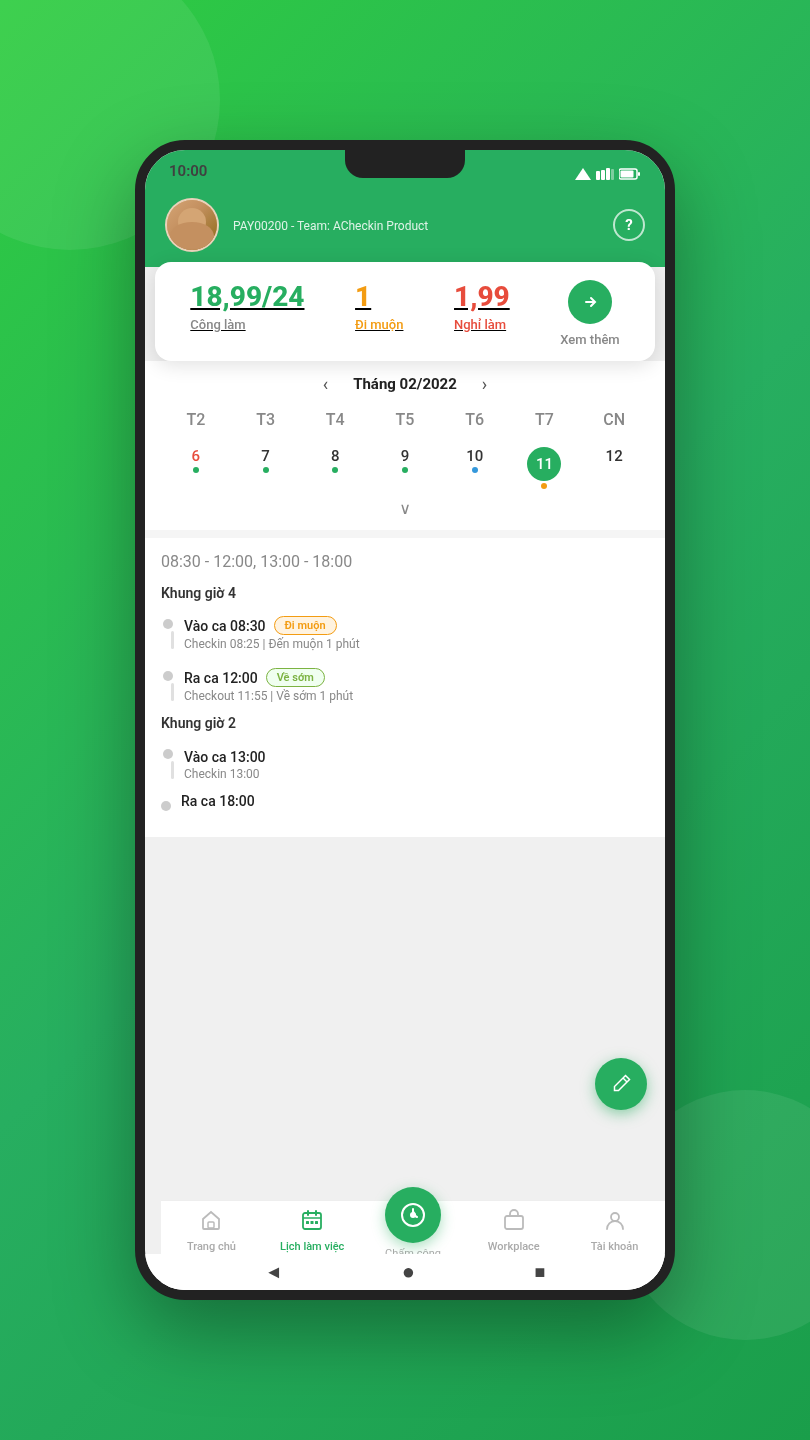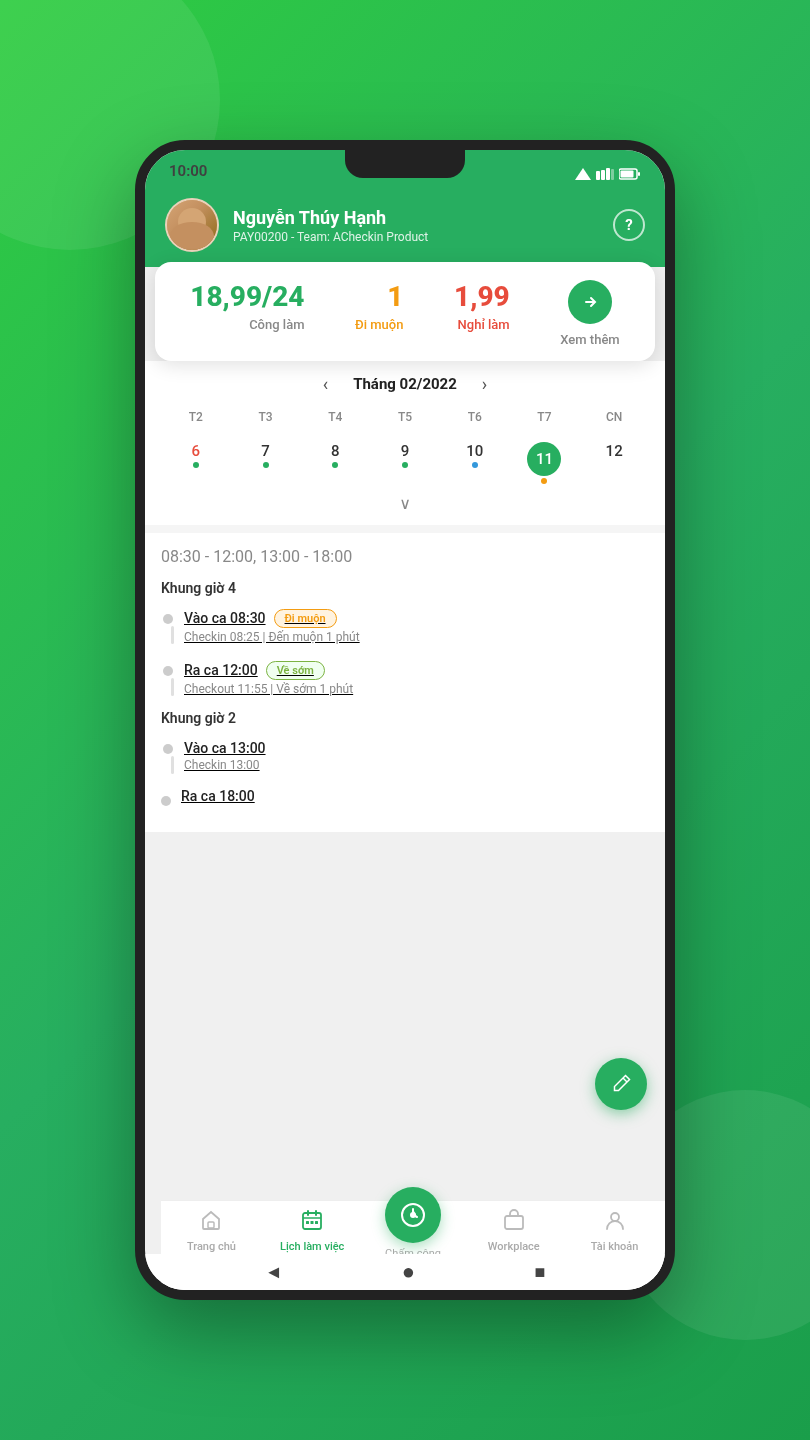--- a/index.html
+++ b/index.html
@@ -125,21 +125,21 @@
       border-radius: 16px;
       padding: 18px 10px 14px;
       display: flex;
       align-items: flex-start;
       justify-content: space-around;
       box-shadow: 0 4px 20px rgba(0,0,0,0.12);
       position: relative;
       z-index: 10;
       margin-top: -5px;
     }
-    .stat-item { text-align: right; }
+    .stat-item { text-align: left; text-decoration: underline; }
     .stat-value { font-size: 28px; font-weight: 800; }
     .stat-label { font-size: 13px; color: #888; margin-top: 4px; font-weight: 500; }
     .stat-green { color: #27ae60; }
     .stat-orange { color: #f39c12; }
     .stat-red { color: #e74c3c; }
 
     .see-more-btn {
       display: flex; flex-direction: column; align-items: center; gap: 4px;
     }
     .arrow-circle {
@@ -158,21 +158,21 @@
     .calendar-header {
       display: flex; align-items: center; justify-content: center; gap: 20px;
       margin-bottom: 12px;
     }
     .cal-nav { font-size: 18px; color: #555; cursor: pointer; padding: 0 5px; }
     .cal-title { font-size: 15px; font-weight: 700; color: #222; }
     .cal-days-header {
       display: grid; grid-template-columns: repeat(7, 1fr);
       text-align: center; margin-bottom: 8px;
     }
-    .cal-day-label { font-size: 12px; color: #888; font-weight: 500; padding: 4px 0; }
+    .cal-day-label { font-size: 16px; color: #888; font-weight: 500; padding: 4px 0; }
     .cal-days {
       display: grid; grid-template-columns: repeat(7, 1fr);
       text-align: center;
     }
     .cal-day {
       display: flex; flex-direction: column; align-items: center; padding: 6px 0 4px;
       font-size: 15px; font-weight: 500; color: #333; position: relative;
     }
     .cal-day.red { color: #e74c3c; }
     .cal-day.selected .day-num {
@@ -195,21 +195,21 @@
     .divider { height: 8px; background: #f5f5f5; }
 
     
     .schedule-section {
       background: white;
       padding: 14px 16px;
     }
     .schedule-title { font-size: 15px; font-weight: 700; color: #1a1a1a; margin-bottom: 4px; }
     .schedule-time { font-size: 16px; color: #888; margin-bottom: 14px; }
     .shift-label { font-size: 14px; font-weight: 600; color: #333; margin-bottom: 10px; }
-    .shift-item { display: flex; align-items: center; margin-bottom: 12px; gap: 10px; text-decoration: underline; }
+    .shift-item { display: flex; align-items: flex-end; margin-bottom: 12px; gap: 10px; }
     .shift-dot {
       width: 10px; height: 10px; border-radius: 50%;
       background: #ccc; margin-top: 4px; flex-shrink: 0;
     }
     .shift-item-content { flex: 1; }
     .shift-item-header { display: flex; align-items: center; gap: 8px; margin-bottom: 2px; }
     .shift-item-title { font-size: 14px; font-weight: 500; color: #222; }
     .badge {
       padding: 2px 10px; border-radius: 12px; font-size: 11px; font-weight: 600;
     }
@@ -310,21 +310,20 @@
             <rect x="19" y="4" width="2" height="4" rx="1" fill="white"></rect>
           </svg>
       </div>
     </div>
 
     <div class="header">
       <div class="avatar">
         <div class="avatar-img"></div>
       </div>
       <div class="header-info">
-        <div class="header-name">Nguyễn Thúy Hạnh</div>
         <div class="header-sub">PAY00200 - Team: ACheckin Product</div>
       </div>
       <div class="header-help">?</div>
     </div>
 
     <div class="stats-card">
       <div class="stat-item">
         <div class="stat-value stat-green">18,99/24</div>
         <div class="stat-label">Công làm</div>
       </div>

